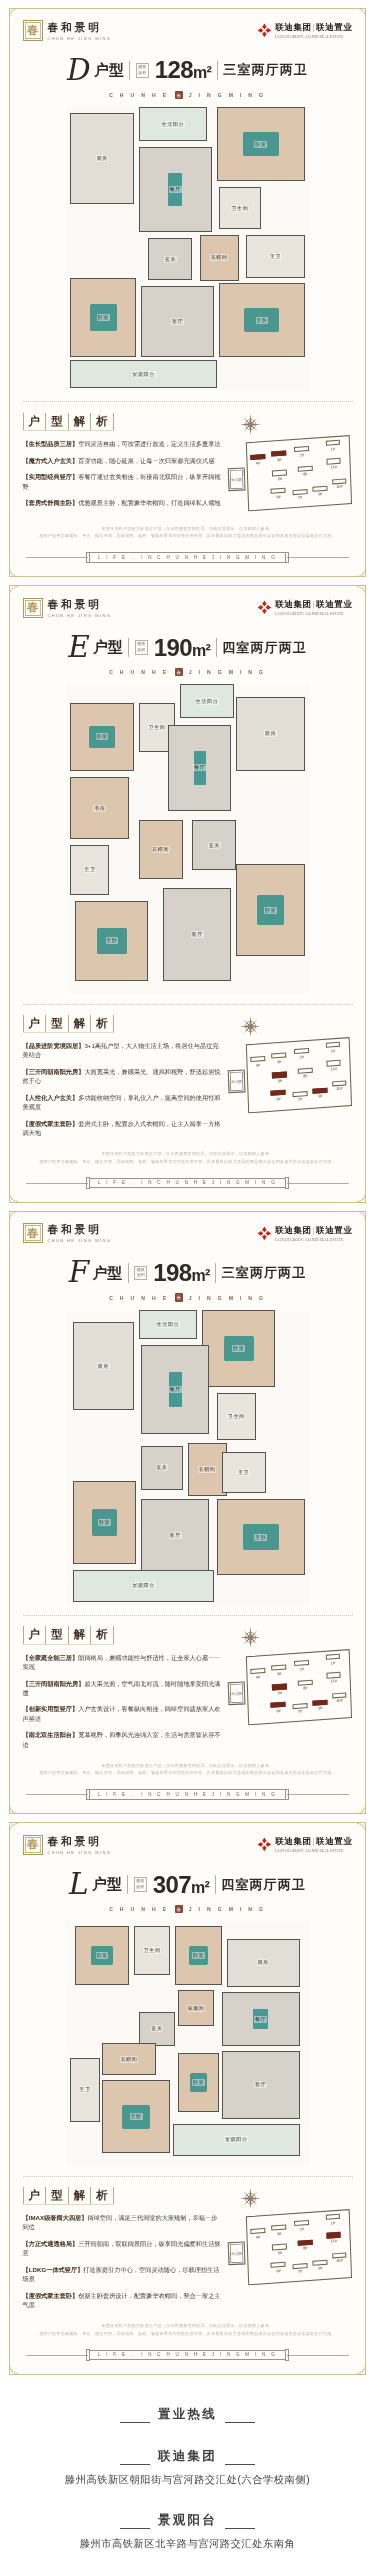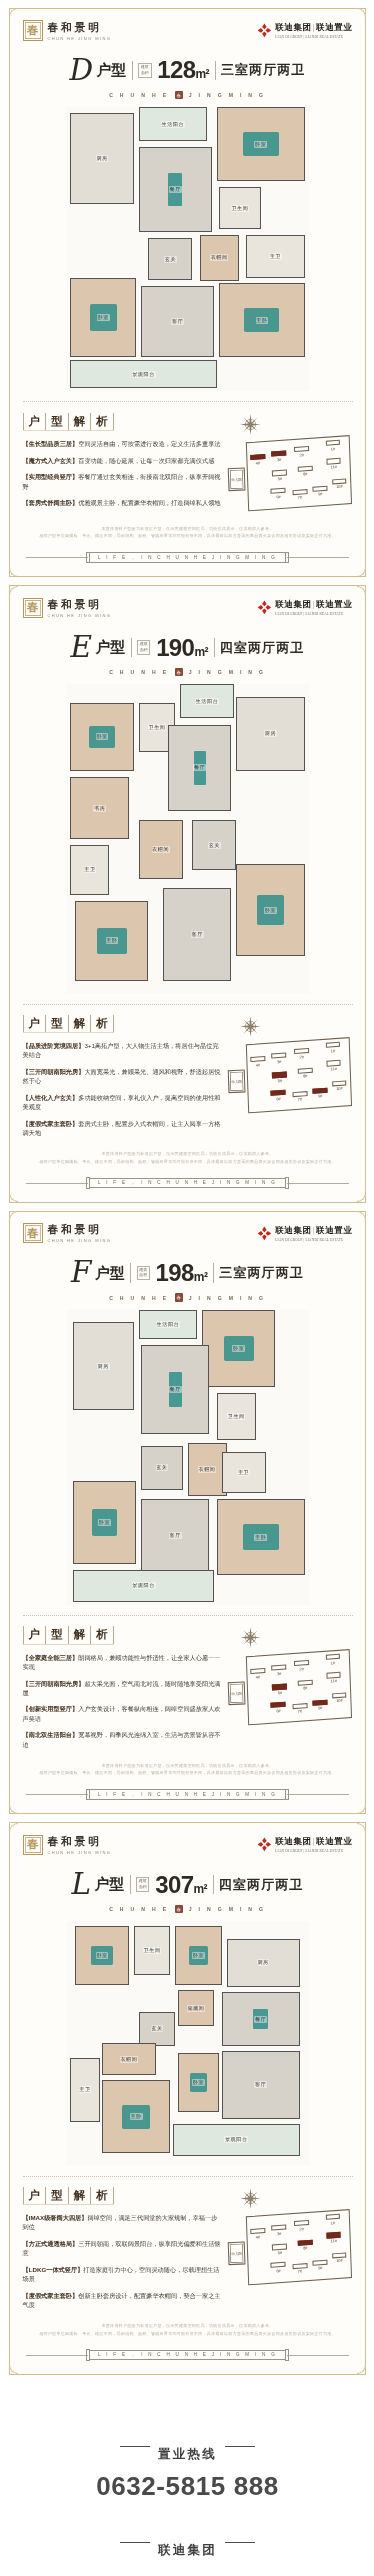--- a/index.html
+++ b/index.html
@@ -44,21 +44,21 @@
   .dev-en{font-size:3.4px; color:#6d6d6d; letter-spacing:0.2px;}
 
   
   .title-line{display:flex; align-items:center; justify-content:center; gap:5.7px; margin:3.4px 0 2.3px;}
   .t-letter{font-family:"DejaVu Serif",serif; font-style:italic; font-size:29.5px; line-height:1; color:#2e2a26;}
   .t-suffix{font-size:14.8px; font-weight:bold; color:#2e2a26; margin-left:-2.3px;}
   .t-div{width:0.6px; height:19.3px; background:#b9b2a4;}
   .t-arealabel{display:flex; flex-direction:column; gap:0.6px; border:0.6px solid #b9b2a4; padding:1.1px 1.7px;}
   .t-arealabel span{font-size:4px; color:#7c756a; line-height:1.2;}
   .t-area{font-size:24px; font-weight:bold; color:#2e2a26; letter-spacing:-0.6px;}
-  .t-area .u{font-size:12px;}
+  .t-area .u{font-size:16px;}
   .t-layout{font-size:13px; font-weight:bold; color:#2e2a26; letter-spacing:1.1px;}
   .subtitle{display:flex; align-items:center; justify-content:center; gap:5.7px; margin:5.7px 0 8px;}
   .subtitle .st{font-size:5.1px; letter-spacing:2.8px; color:#7a6a52; font-weight:bold;}
   .mini-seal{
     width:8.5px; height:8.5px; background:#8a4a35; color:#fff; font-size:4.5px;
     display:flex; align-items:center; justify-content:center; border-radius:1.1px;
   }
 
   
   .plan{position:relative; width:244px; margin:0 auto 10.2px; background:#fbfaf7;}
@@ -115,21 +115,21 @@
   }
   .life-banner .bx::before,.life-banner .bx::after{
     content:""; position:absolute; top:-1.7px; bottom:-1.7px; width:2.8px; border:0.6px solid #9a9486;
   }
   .life-banner .bx::before{left:-4px; border-right:none;}
   .life-banner .bx::after{right:-4px; border-left:none;}
 
   
   .contact{padding:23px 0 5.7px; text-align:center;}
   .c-sec{margin-bottom:25px;}
-  .c-title{display:flex; align-items:flex-start; justify-content:center; gap:8px; margin-bottom:8px;margin-top:40px;}
+  .c-title{display:flex; align-items:flex-end; justify-content:center; gap:8px; margin-bottom:8px;}
   .c-title .dash{width:29.5px; height:1.1px; background:#4c4c4c;}
   .c-title .tx{font-size:12.5px; font-weight:bold; color:#3f3f3f; letter-spacing:2.3px;}
   .c-phone{font-size:26px; font-weight:bold; color:#4a4a4a; letter-spacing:0.6px;}
   .c-line{font-size:10.2px; color:#3f3f3f; letter-spacing:0.6px;}
 </style>
 </head>
 <body>
 
 <main id="cards-mount">
   <section class="card">
@@ -885,28 +885,28 @@
   </section>
 </main>
 
 <section class="contact">
   <div class="c-sec">
     <div class="c-title">
         <span class="dash"></span>
         <span class="tx">置业热线</span>
         <span class="dash"></span>
       </div>
-    <div class="c-phone">0632-5815 888</div>
   </div>
   <div class="c-sec">
     <div class="c-title">
         <span class="dash"></span>
         <span class="tx">联迪集团</span>
         <span class="dash"></span>
       </div>
+    <div class="c-line">滕州高铁新区朝阳街与宫河路交汇处(六合学校南侧)</div>
   </div>
   <div class="c-sec">
     <div class="c-title">
         <span class="dash"></span>
         <span class="tx">景观阳台</span>
         <span class="dash"></span>
       </div>
     <div class="c-line">滕州市高铁新区北辛路与宫河路交汇处东南角</div>
   </div>
 

